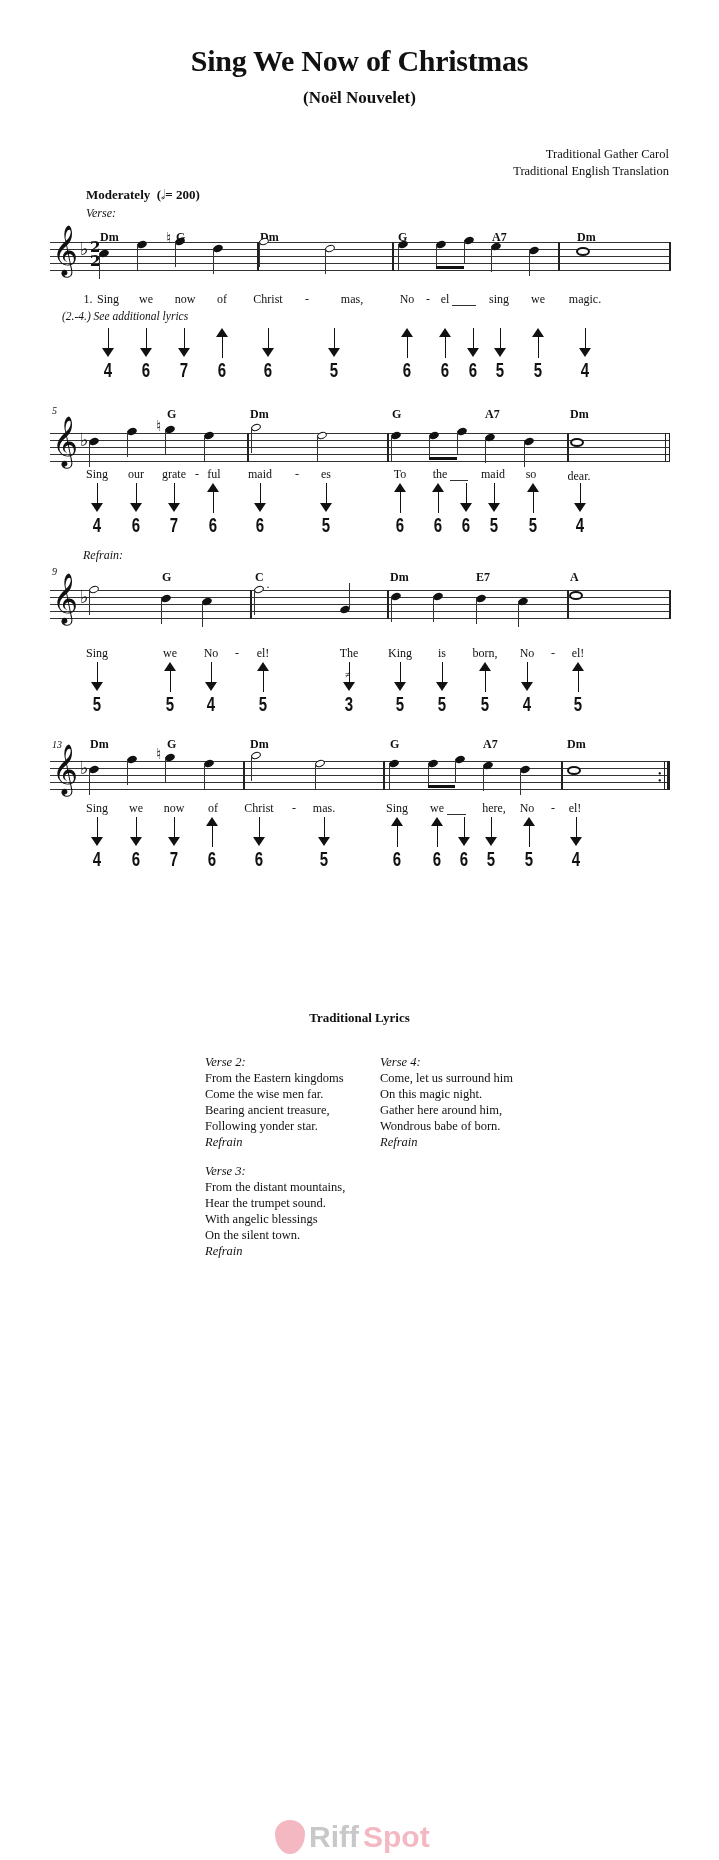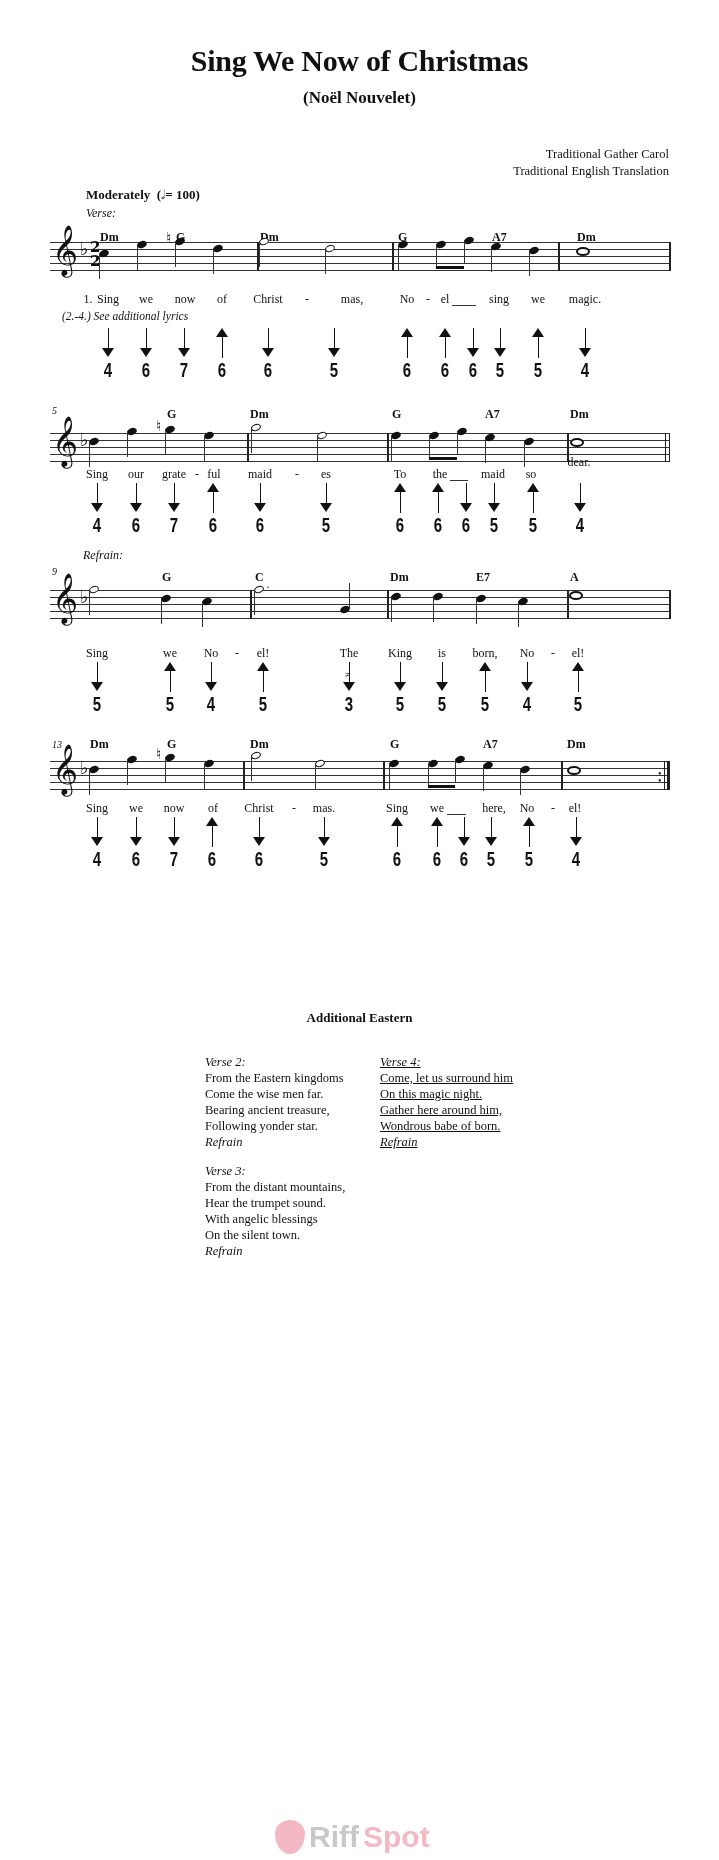--- a/index.html
+++ b/index.html
@@ -49,21 +49,21 @@
 <body>
 
 <div class="abs title">Sing We Now of Christmas</div>
 <div class="abs subtitle">(Noël Nouvelet)</div>
 <div class="abs credits">
   <div>Traditional Gather Carol</div>
   <div>Traditional English Translation</div>
 </div>
 <div class="abs tempo">
   <span>Moderately</span>
-  <span>&nbsp;(</span><span class="note">𝅗𝅥</span><span>= 100</span><span>)</span>
+  <span>&nbsp;(</span><span class="note">𝅗𝅥</span><span>= 200</span><span>)</span>
 </div>
 
 <div class="system" id="sys0" style="top:200px;">
     <div class="abs section-label" style="top:6px; left:86px;">Verse:</div>
     <div class="chord" style="top:30px; left:100px;">Dm</div>
     <div class="chord" style="top:30px; left:176px;">G</div>
     <div class="chord" style="top:30px; left:260px;">Dm</div>
     <div class="chord" style="top:30px; left:398px;">G</div>
     <div class="chord" style="top:30px; left:492px;">A7</div>
     <div class="chord" style="top:30px; left:577px;">Dm</div>
@@ -234,21 +234,21 @@
     <div class="lyric" style="top:72px; left:174px;">grate</div>
     <div class="lyric" style="top:72px; left:197px;">-</div>
     <div class="lyric" style="top:72px; left:214px;">ful</div>
     <div class="lyric" style="top:72px; left:260px;">maid</div>
     <div class="lyric" style="top:72px; left:297px;">-</div>
     <div class="lyric" style="top:72px; left:326px;">es</div>
     <div class="lyric" style="top:72px; left:400px;">To</div>
     <div class="lyric" style="top:72px; left:440px;">the</div>
     <div class="lyric" style="top:72px; left:493px;">maid</div>
     <div class="lyric" style="top:72px; left:531px;">so</div>
-    <div class="lyric" style="top:60px; left:579px;text-align:right;">dear.</div>
+    <div class="lyric" style="top:74px; left:579px;text-align:right;">dear.</div>
     <div class="extender" style="top:85px; left:450px; width:18px;"></div>
     <div class="arrow down" style="top:88px; left:97px;">
       <div class="shaft"></div>
       <div class="head"></div>
     </div>
     <div class="hole" style="top:119px; left:97px;">4</div>
     <div class="arrow down" style="top:88px; left:136px;">
       <div class="shaft"></div>
       <div class="head"></div>
     </div>
@@ -526,39 +526,39 @@
       <div class="head"></div>
     </div>
     <div class="hole" style="top:123px; left:529px;">5</div>
     <div class="arrow down" style="top:92px; left:576px;">
       <div class="shaft"></div>
       <div class="head"></div>
     </div>
     <div class="hole" style="top:123px; left:576px;">4</div>
   </div>
 
-<div class="abs additional-title">Additional Eastern</div>
+<div class="abs additional-title">Traditional Lyrics</div>
 
 <div class="verse-block" style="top:1054px; left:205px;">
   <div class="vlabel">Verse 2:</div>
   <div>From the Eastern kingdoms</div>
   <div>Come the wise men far.</div>
   <div>Bearing ancient treasure,</div>
   <div>Following yonder star.</div>
   <div class="refrain">Refrain</div>
 </div>
 <div class="verse-block" style="top:1163px; left:205px;">
   <div class="vlabel">Verse 3:</div>
   <div>From the distant mountains,</div>
   <div>Hear the trumpet sound.</div>
   <div>With angelic blessings</div>
   <div>On the silent town.</div>
   <div class="refrain">Refrain</div>
 </div>
-<div class="verse-block" style="top:1054px; left:380px;text-decoration:underline;">
+<div class="verse-block" style="top:1054px; left:380px;">
   <div class="vlabel">Verse 4:</div>
   <div>Come, let us surround him</div>
   <div>On this magic night.</div>
   <div>Gather here around him,</div>
   <div>Wondrous babe of born.</div>
   <div class="refrain">Refrain</div>
 </div>
 
 <div class="logo">
   <div class="pick"></div>

